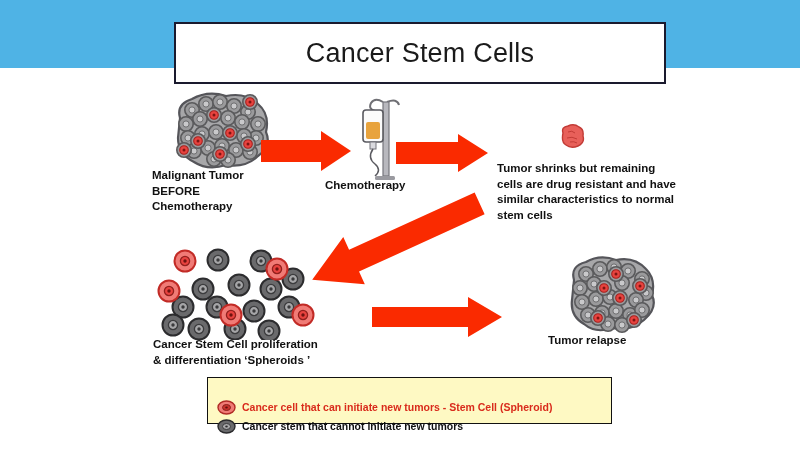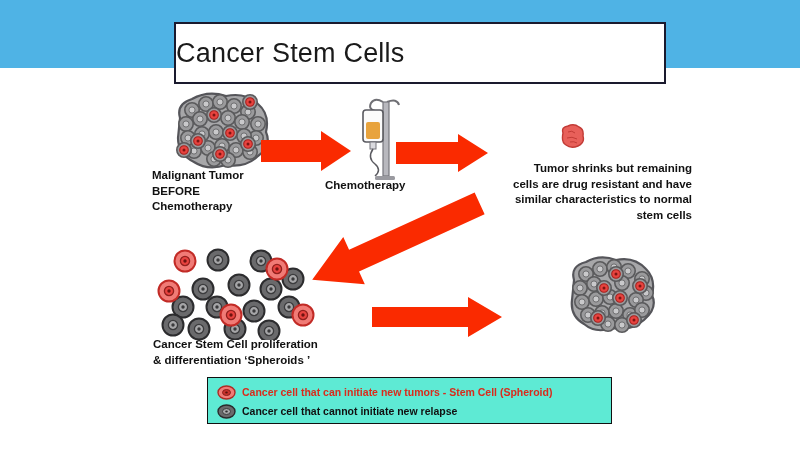--- a/index.html
+++ b/index.html
@@ -15,56 +15,56 @@
   
   .banner{
     position:absolute;left:0;top:0;width:800px;height:68px;
     background:#4FB3E5;
   }
   .title-box{
     position:absolute;left:174px;top:22px;width:492px;height:62px;
     background:#ffffff;
     border:2px solid #1a1a2e;
     box-sizing:border-box;
-    display:flex;align-items:center;
+    display:flex;align-items:center;justify-content:center;
   }
   .title-text{
     font-size:27px;color:#1a1a1a;font-weight:400;
     letter-spacing:.2px;line-height:1;
   }
 
   
   .label{
     position:absolute;
     font-weight:bold;
     font-size:11.5px;
     color:#111;
     line-height:1.35;
     text-align:left;
     white-space:pre-line;
   }
-  .label.left{text-align:right;}
+  .label.left{text-align:left;}
 
   
   .arrow{position:absolute;}
   .arrow svg{display:block;overflow:visible;}
 
   
   .cluster{position:absolute;}
   .scatter{position:absolute;}
 
   
   .iv{position:absolute;}
 
   
   .legend-box{
     position:absolute;left:207px;top:377px;width:405px;height:47px;
     border:1.6px solid #111;
-    background:#5eead4;box-sizing:border-box;
-    padding:5px 0 0 9px;
+    background:#fef9c3;box-sizing:border-box;
+    padding:20px 0 0 9px;
   }
   .legend-row{display:flex;align-items:center;height:19px;}
   .legend-swatch{width:19px;height:15px;margin-right:6px;flex:0 0 auto;}
   .legend-text{font-size:10.5px;font-weight:bold;line-height:1;}
   .legend-text.red{color:#d92b1c;}
   .legend-text.dark{color:#111;}
 </style>
 </head>
 <body>
 
@@ -242,20 +242,21 @@
       <use href="#hexcell" x="64" y="73"></use>
         <use href="#hexcell" x="84" y="58"></use>
       <use href="#redcell" x="58" y="22"></use>
         <use href="#redcell" x="82" y="34"></use>
       <use href="#redcell" x="46" y="36"></use>
         <use href="#redcell" x="62" y="46"></use>
       <use href="#redcell" x="40" y="66"></use>
         <use href="#redcell" x="76" y="68"></use>
     </svg>
   </div>
+  <div class="label" style="left:548px;top:333px;width:126px;">Tumor relapse</div>
 
   <div class="legend-box">
 
     <div class="legend-row">
       <span class="legend-swatch">
         <svg width="19" height="15" viewBox="0 0 19 15">
           <ellipse cx="9.5" cy="7.5" rx="8.5" ry="6.5" fill="#F07B76" stroke="#B02A25" stroke-width="1.4"></ellipse>
           <ellipse cx="9.5" cy="7.5" rx="4" ry="3" fill="#C9322C" stroke="#8A1E1A" stroke-width="1"></ellipse>
           <ellipse cx="9.5" cy="7.5" rx="1.3" ry="1" fill="#5E100D"></ellipse>
         </svg>
@@ -264,18 +265,18 @@
     </div>
 
     <div class="legend-row">
       <span class="legend-swatch">
         <svg width="19" height="15" viewBox="0 0 19 15">
           <ellipse cx="9.5" cy="7.5" rx="8.5" ry="6.5" fill="#6A6A6C" stroke="#2A2A2C" stroke-width="1.4"></ellipse>
           <ellipse cx="9.5" cy="7.5" rx="4" ry="3" fill="#A9A9AB" stroke="#3A3A3C" stroke-width="1"></ellipse>
           <ellipse cx="9.5" cy="7.5" rx="1.3" ry="1" fill="#2A2A2C"></ellipse>
         </svg>
       </span>
-      <span class="legend-text dark">Cancer cell that cannot initiate new relapse</span>
+      <span class="legend-text dark">Cancer stem that cannot initiate new tumors</span>
     </div>
 
   </div>
 
 </div>
 
 </body></html>

